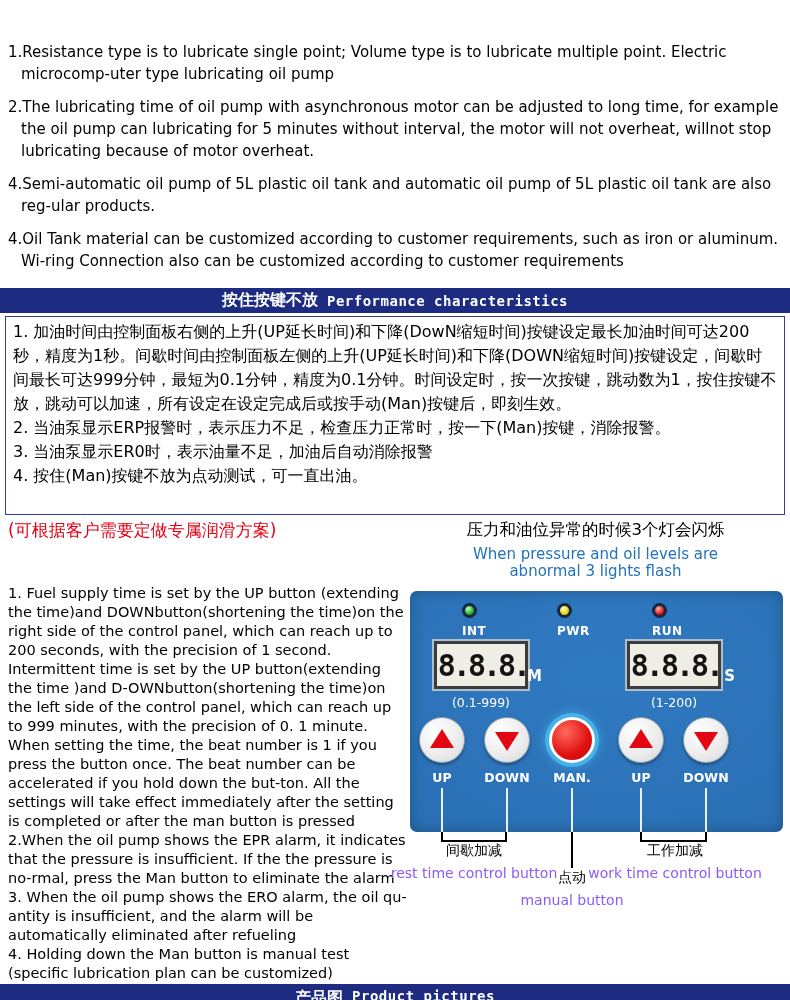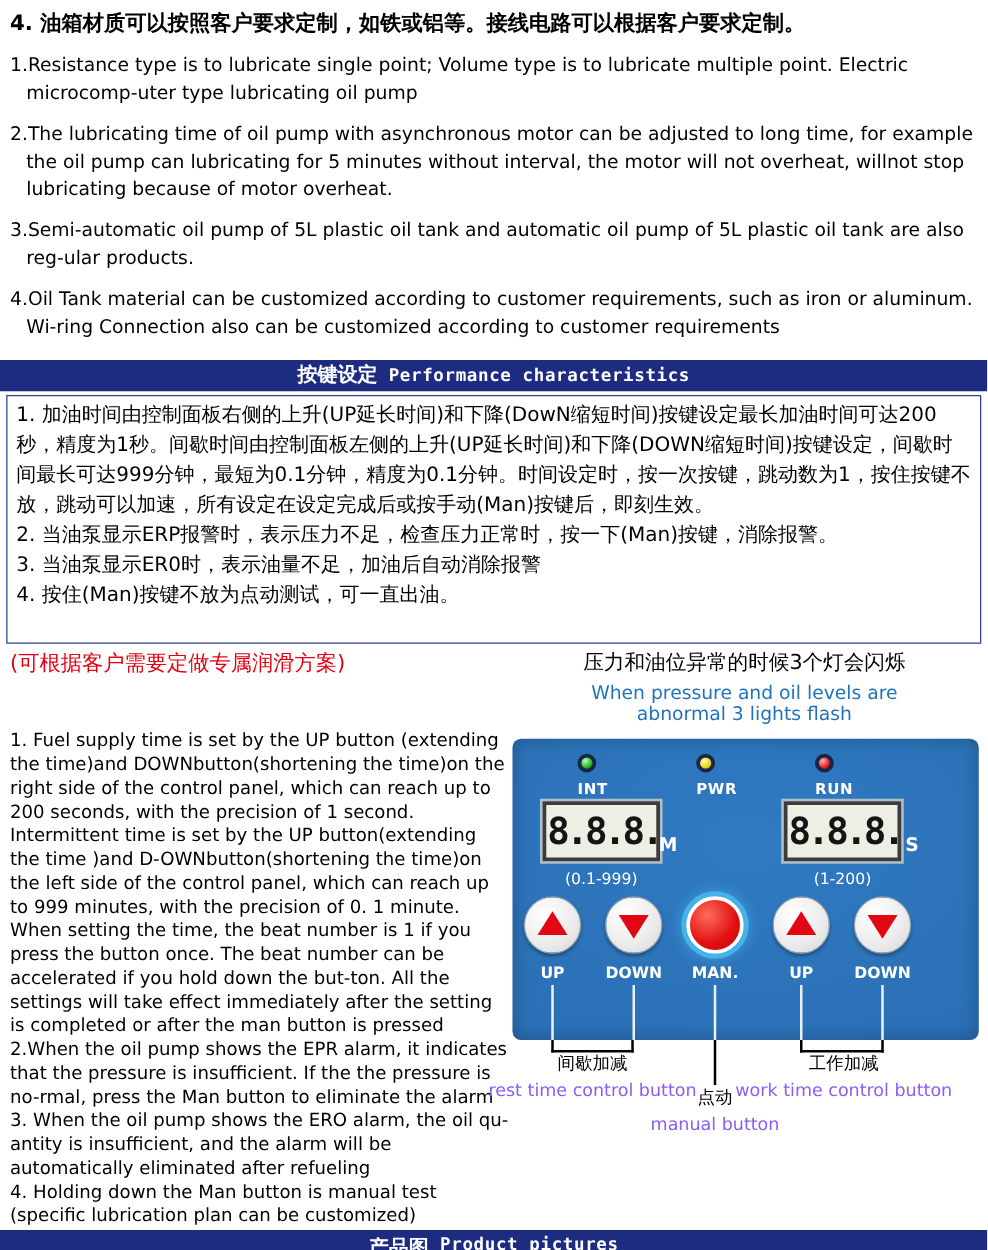--- a/index.html
+++ b/index.html
@@ -94,31 +94,30 @@
   .callout-en { position:absolute; font-size:14px; color:#8b5cf6; text-align:center; }
   .rest-en   { left:386px; top:865px; width:176px; }
   .work-en   { left:580px; top:865px; width:190px; }
   .manual-en { left:512px; top:892px; width:120px; }
 </style>
 </head>
 <body>
 
 <div class="page">
 
-  <div class="cn-heading">4. 油箱材质可以按照客户要求定制，如铁或铝等。接线电路可以根据客户要求定制。</div>
 
   <div class="en-list">
     <p class="en-item">1.Resistance type is to lubricate single point; Volume type is to lubricate multiple point. Electric microcomp-uter type lubricating oil pump</p>
     <p class="en-item">2.The lubricating time of oil pump with asynchronous motor can be adjusted to long time, for example the oil pump can lubricating for 5 minutes without interval, the motor will not overheat, willnot stop lubricating because of motor overheat.</p>
-    <p class="en-item">3.Semi-automatic oil pump of 5L plastic oil tank and automatic oil pump of 5L plastic oil tank are also reg-ular products.</p>
+    <p class="en-item">4.Semi-automatic oil pump of 5L plastic oil tank and automatic oil pump of 5L plastic oil tank are also reg-ular products.</p>
     <p class="en-item">4.Oil Tank material can be customized according to customer requirements, such as iron or aluminum. Wi-ring Connection also can be customized according to customer requirements</p>
   </div>
 
   <div class="section-bar">
-    <span class="bar-cn">按键设定</span>
+    <span class="bar-cn">按住按键不放</span>
     <span class="bar-en">Performance characteristics</span>
   </div>
 
   <div class="features-box">
     <p>1. 加油时间由控制面板右侧的上升(UP延长时间)和下降(DowN缩短时间)按键设定最长加油时间可达200秒，精度为1秒。间歇时间由控制面板左侧的上升(UP延长时间)和下降(DOWN缩短时间)按键设定，间歇时间最长可达999分钟，最短为0.1分钟，精度为0.1分钟。时间设定时，按一次按键，跳动数为1，按住按键不放，跳动可以加速，所有设定在设定完成后或按手动(Man)按键后，即刻生效。</p>
     <p>2. 当油泵显示ERP报警时，表示压力不足，检查压力正常时，按一下(Man)按键，消除报警。</p>
     <p>3. 当油泵显示ER0时，表示油量不足，加油后自动消除报警</p>
     <p>4. 按住(Man)按键不放为点动测试，可一直出油。</p>
   </div>
 

